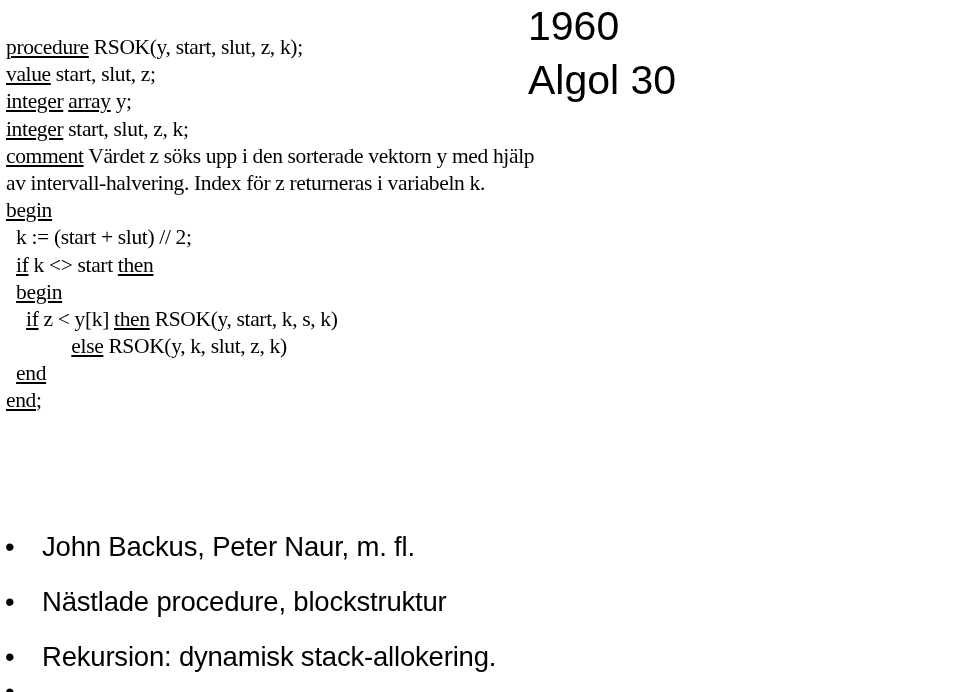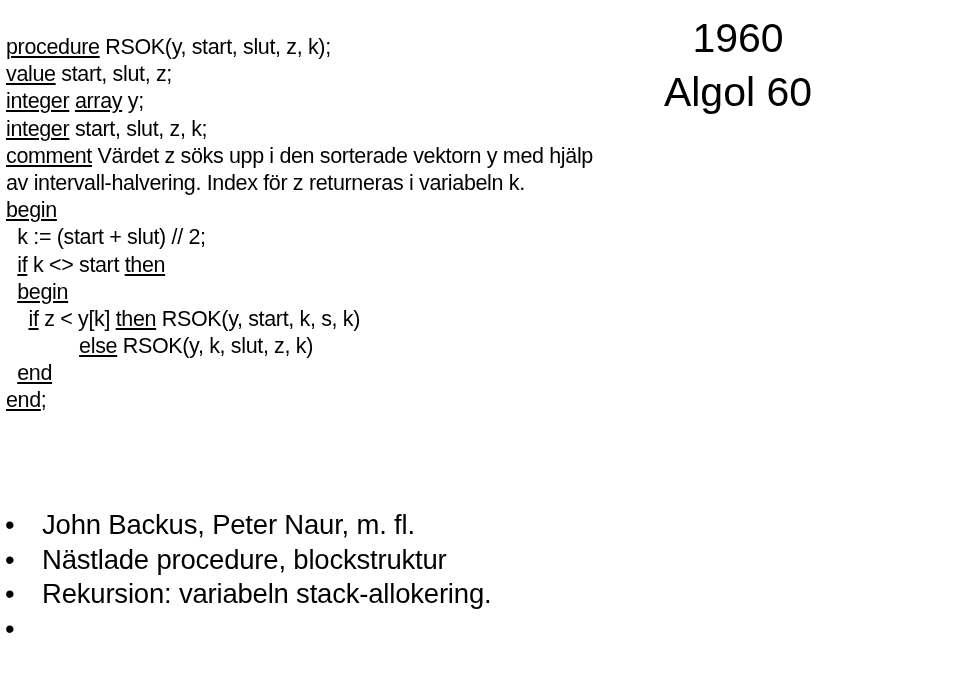--- a/index.html
+++ b/index.html
@@ -18,24 +18,24 @@
 
   .slide {
     position: relative;
     width: 960px;
     height: 692px;
   }
 
   
   .heading-block {
     position: absolute;
-    top: 16px;
+    top: 4px;
     right: 12px;
     width: 420px;
-    text-align: center;
+    text-align: left;
   }
   .heading-year {
     font-family: "Liberation Sans", sans-serif;
     font-size: 41px;
     line-height: 44px;
     font-weight: 400;
     letter-spacing: 0px;
     margin: 0;
   }
   .heading-lang {
@@ -45,21 +45,21 @@
     font-weight: 400;
     margin: 0;
     margin-top: 10px;
   }
 
   
   .code-block {
     position: absolute;
     left: 6px;
     top: 34px;
-    font-family: Liberation Sans, sans-serif;
+    font-family: Liberation Serif, serif;
     font-size: 21.5px;
     line-height: 27.2px;
     letter-spacing: -0.35px;
     white-space: pre;
     color: #000000;
   }
   .code-line {
     white-space: pre;
     height: 27.2px;
   }
@@ -93,48 +93,49 @@
     position: absolute;
     left: 5px;
     top: 0;
     width: 14px;
     font-size: 27.5px;
     line-height: 33px;
     text-align: left;
   }
   .bullet-text {
     display: block;
+    margin-top: 22px;
   }
   .bullet-text-cont {
     display: block;
   }
 </style>
 </head>
 <body>
 
 <div class="slide">
 
   <div class="heading-block">
     <div class="heading-year">1960</div>
-    <div class="heading-lang">Algol 60</div>
+    <div class="heading-lang">Algol 30</div>
   </div>
 
   <div class="code-block"><div class="code-line"><span class="kw">procedure</span><span> RSOK(y, start, slut, z, k);</span></div><div class="code-line"><span class="kw">value</span><span> start, slut, z;</span></div><div class="code-line"><span class="kw">integer</span><span> </span><span class="kw">array</span><span> y;</span></div><div class="code-line"><span class="kw">integer</span><span> start, slut, z, k;</span></div><div class="code-line"><span class="kw">comment</span><span> Värdet z söks upp i den sorterade vektorn y med hjälp</span></div><div class="code-line"><span>av intervall-halvering. Index för z returneras i variabeln k.</span></div><div class="code-line"><span class="kw">begin</span></div><div class="code-line"><span>  k := (start + slut) // 2;</span></div><div class="code-line"><span>  </span><span class="kw">if</span><span> k &lt;&gt; start </span><span class="kw">then</span></div><div class="code-line"><span>  </span><span class="kw">begin</span></div><div class="code-line"><span>    </span><span class="kw">if</span><span> z &lt; y[k] </span><span class="kw">then</span><span> RSOK(y, start, k, s, k)</span></div><div class="code-line"><span>             </span><span class="kw">else</span><span> RSOK(y, k, slut, z, k)</span></div><div class="code-line"><span>  </span><span class="kw">end</span></div><div class="code-line"><span class="kw">end</span><span>;</span></div></div>
 
   <div class="bullets">
       <div class="bullet-item">
         <span class="bullet-dot">•</span>
         <span class="bullet-text">John Backus, Peter Naur, m. fl.</span>
       </div>
       <div class="bullet-item">
         <span class="bullet-dot">•</span>
         <span class="bullet-text">Nästlade procedure, blockstruktur</span>
       </div>
       <div class="bullet-item">
         <span class="bullet-dot">•</span>
-        <span class="bullet-text">Rekursion: variabeln stack-allokering.</span>
+        <span class="bullet-text">Rekursion: dynamisk stack-allokering.</span>
       </div>
       <div class="bullet-item">
         <span class="bullet-dot">•</span>
       </div>
     </div>
 
 </div>
 
 </body></html>

